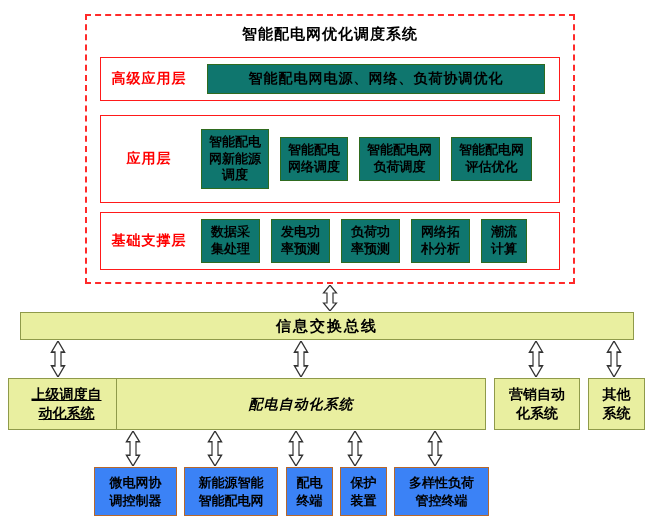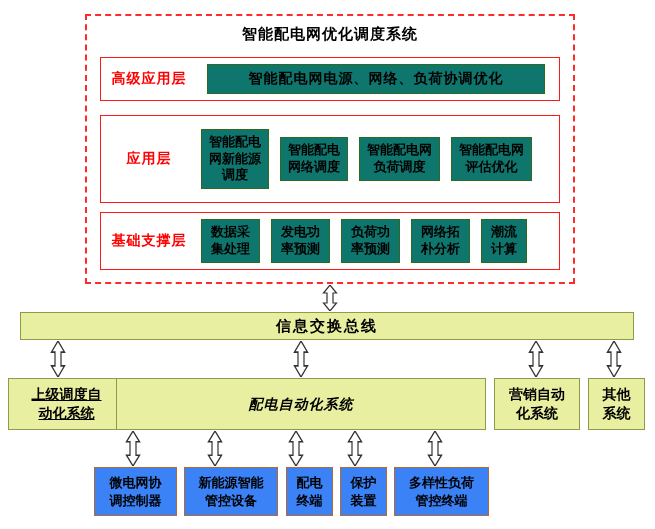--- a/index.html
+++ b/index.html
@@ -157,21 +157,21 @@
   <svg class="darrow" style="left:347px;top:431px;height:35px" viewBox="0 0 16 26" preserveAspectRatio="none">
     <polygon points="8,0 1.5,8 5,8 5,18 1.5,18 8,26 14.5,18 11,18 11,8 14.5,8" fill="#ffffff" stroke="#333333" stroke-width="1.2"></polygon>
   </svg>
   <svg class="darrow" style="left:427px;top:431px;height:35px" viewBox="0 0 16 26" preserveAspectRatio="none">
     <polygon points="8,0 1.5,8 5,8 5,18 1.5,18 8,26 14.5,18 11,18 11,8 14.5,8" fill="#ffffff" stroke="#333333" stroke-width="1.2"></polygon>
   </svg>
 
   <div class="dev dev1">微电网协
 调控制器</div>
   <div class="dev dev2">新能源智能
-管控设备</div>
+智能配电网</div>
   <div class="dev dev3">配电
 终端</div>
   <div class="dev dev4">保护
 装置</div>
   <div class="dev dev5">多样性负荷
 管控终端</div>
 
 </div>
 
 </body></html>

